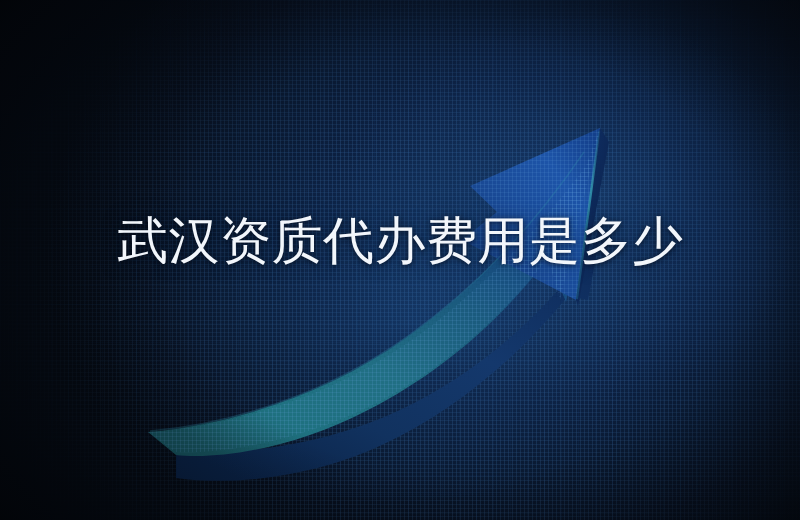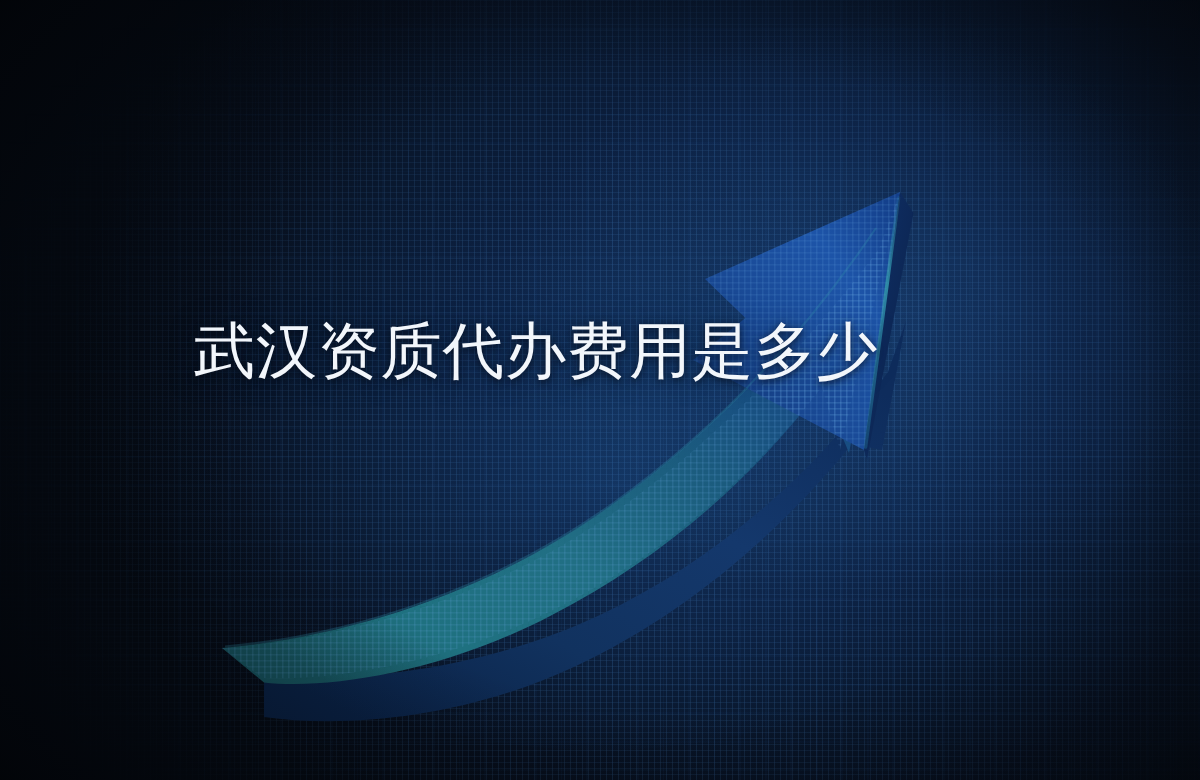--- a/index.html
+++ b/index.html
@@ -110,28 +110,27 @@
     left: 0; top: 0;
     width: 800px;
     height: 520px;
   }
 
   
   .headline {
     position: absolute;
     left: 117px;
     top: 212px;
-    font-size: 41px;
+    font-size: 51px;
     line-height: 1.12;
     letter-spacing: 0.5px;
     color: #f2f6fb;
     white-space: nowrap;
     font-weight: 400;
     text-shadow: 0 1px 5px rgba(4,10,22,0.75), 0 0 18px rgba(10,24,46,0.55);
-    margin-left: 12px;
   }
 </style>
 </head>
 <body>
 
 <div id="stage">
 
   <div class="bg-base"></div>
   <div class="bg-glow"></div>
   <div class="bg-glow2"></div>

